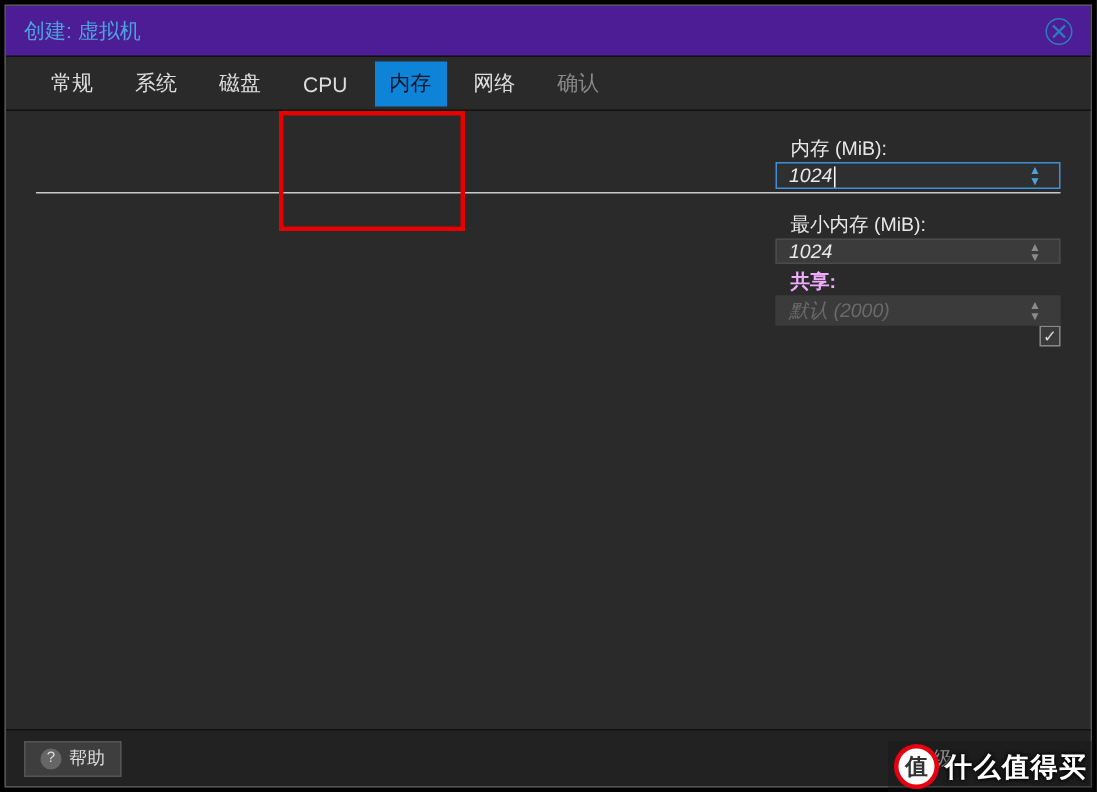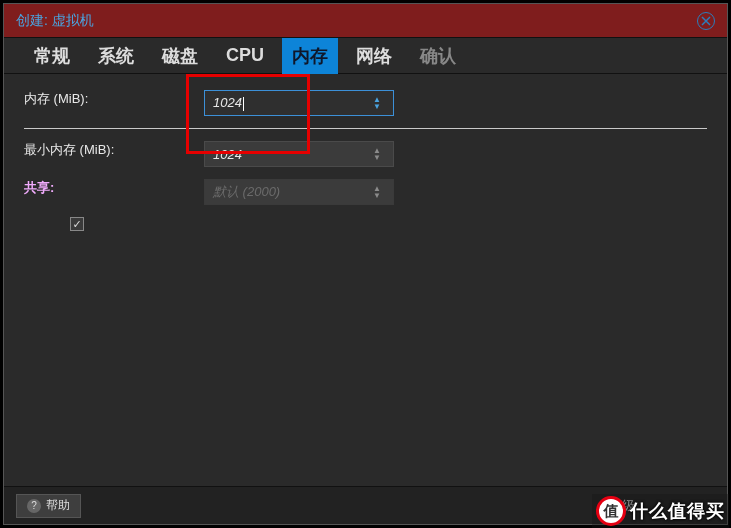--- a/index.html
+++ b/index.html
@@ -14,21 +14,21 @@
     position: absolute;
     left: 3px; top: 3px;
     width: 725px; height: 522px;
     background: #2a2a2a;
     border: 1px solid #555;
     display: flex;
     flex-direction: column;
   }
   .titlebar {
     height: 34px;
-    background: #7f1d1d;
+    background: #4c1d95;
     border-bottom: 1px solid #111;
     display: flex;
     align-items: center;
     padding: 0 12px;
     color: #4aa3df;
     font-size: 14px;
   }
   .titlebar .close {
     margin-left: auto;
     width: 18px; height: 18px;
@@ -44,39 +44,39 @@
     align-items: center;
     height: 36px;
     background: #2a2a2a;
     padding: 0 20px;
     gap: 8px;
     border-bottom: 1px solid #111;
   }
   .tab {
     padding: 6px 10px;
     color: #ddd;
-    font-size: 18px;
-    cursor: pointer;
-    font-weight: bold;
+    font-size: 14px;
+    cursor: pointer;
   }
   .tab.active {
     background: #0d84d8;
     color: #0f172a;
   }
   .tab.disabled { color: #888; }
   .content {
     flex: 1;
     padding: 16px 20px;
     position: relative;
   }
   .form-row {
     display: flex;
-    align-items: flex-start;
+    align-items: flex-end;
     height: 30px;
     margin-bottom: 8px;
+    flex-direction: column;
   }
   .form-label {
     width: 180px;
     color: #e8e8e8;
   }
   .form-label.disabled { color: #f0abfc; font-weight: bold; }
   .spinner {
     width: 190px;
     height: 26px;
     background: #3b3b3b;

